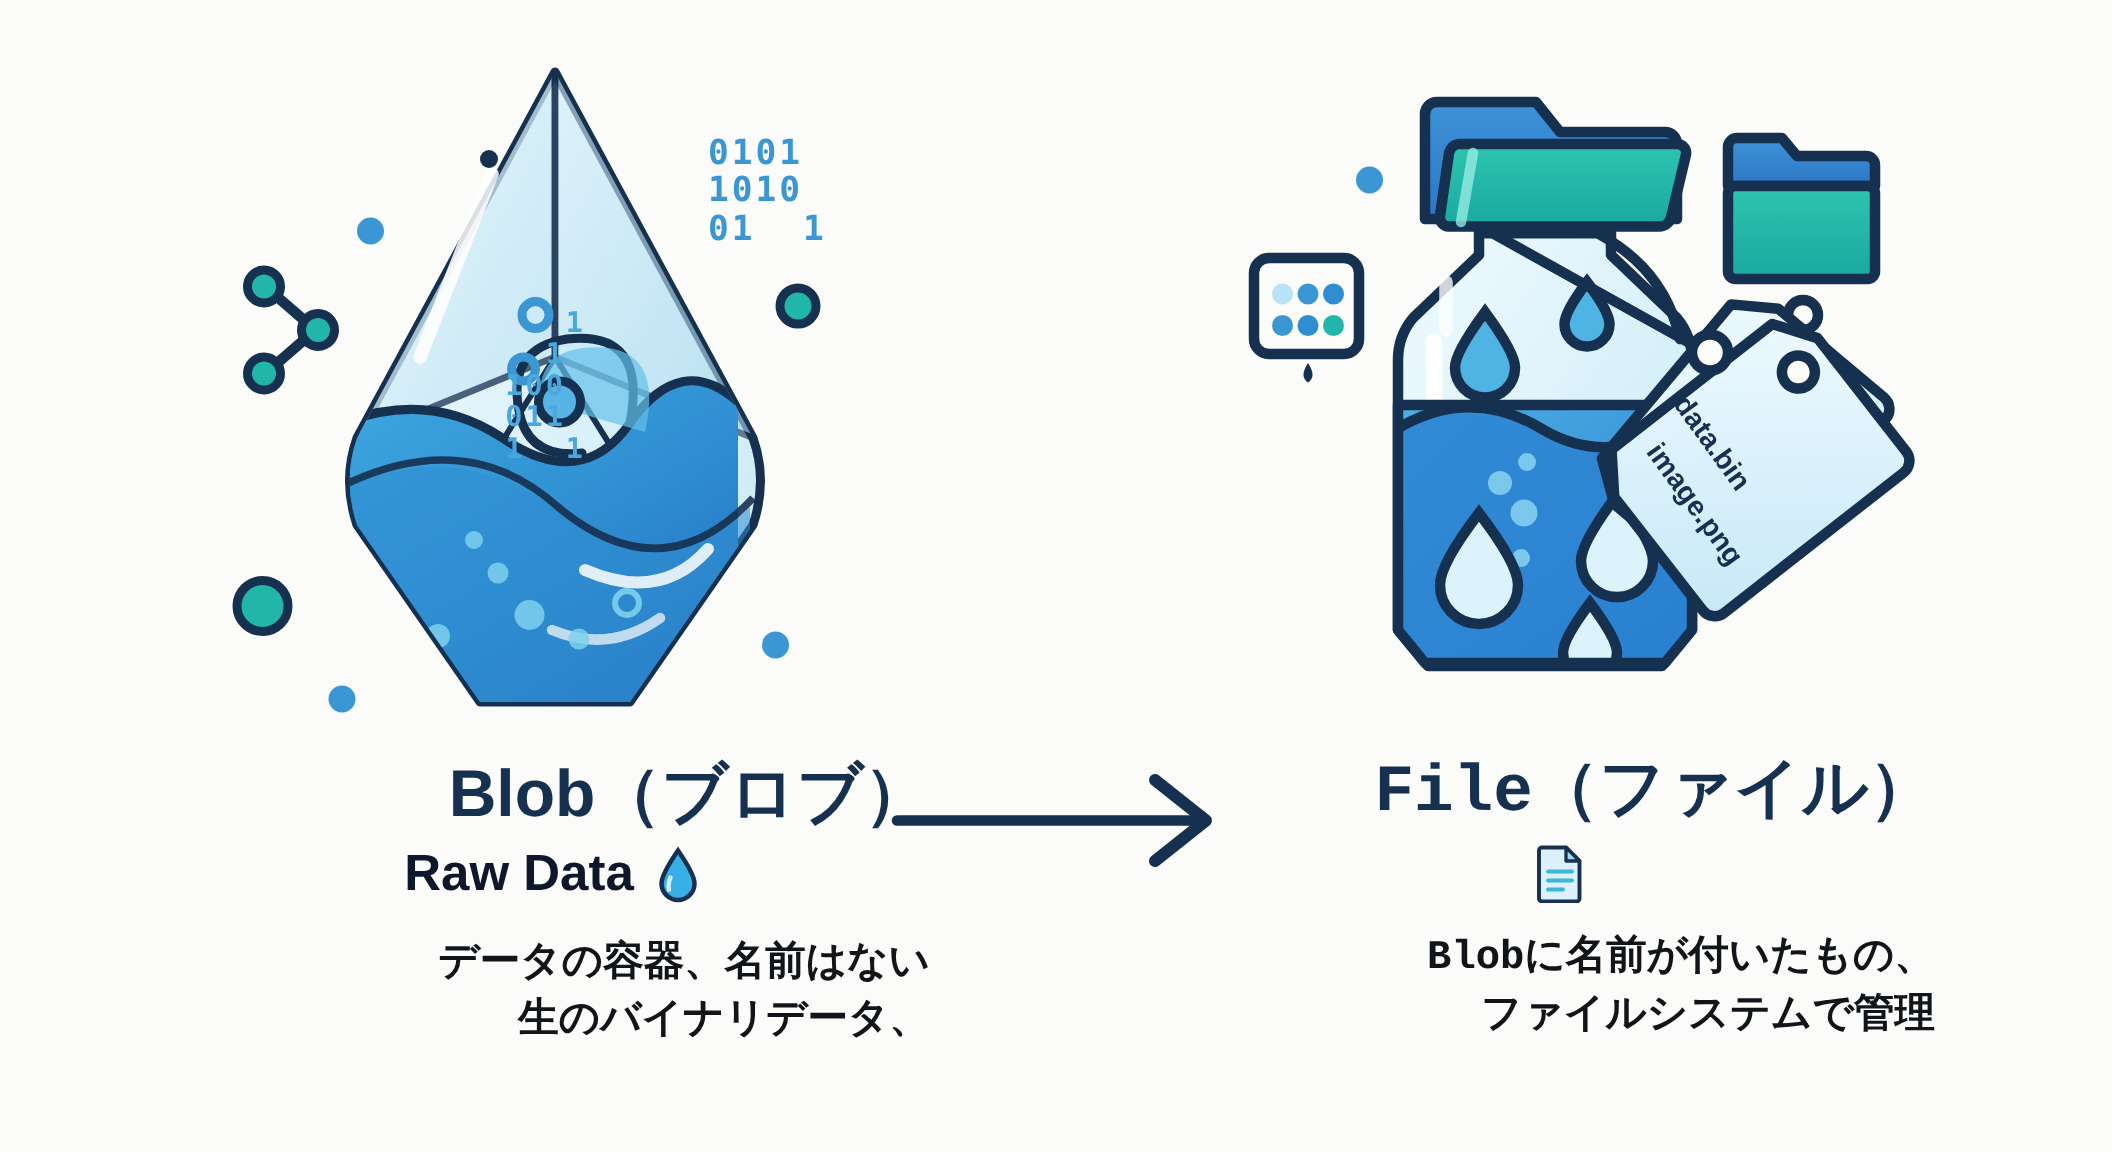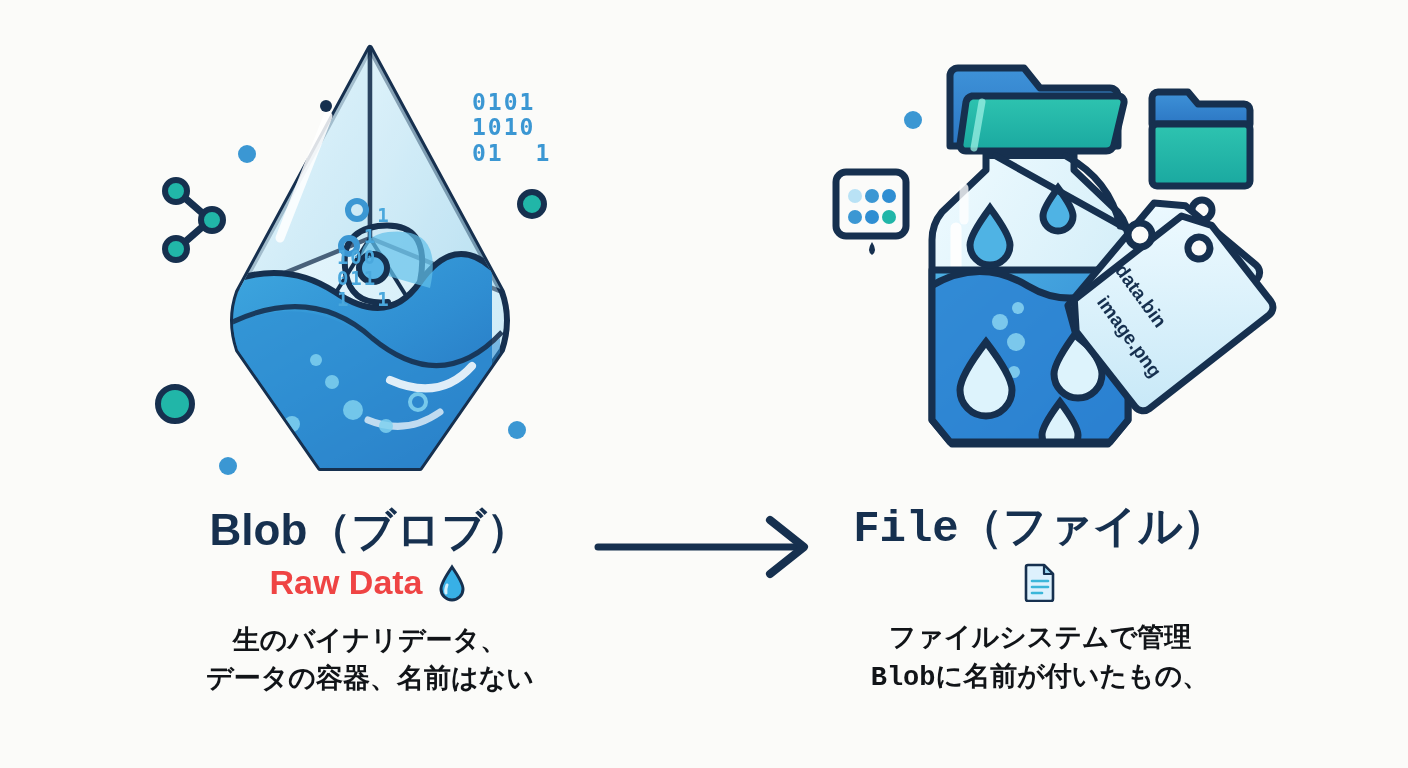--- a/index.html
+++ b/index.html
@@ -14,30 +14,30 @@
 
   
   .illus{position:absolute;}
   #blob-illustration{left:120px;top:20px;width:500px;height:480px;}
   #file-illustration{left:810px;top:20px;width:480px;height:480px;}
 
   
   #transform-arrow{position:absolute;left:592px;top:512px;width:230px;height:70px;}
 
   
-  .side{position:absolute;text-align:center;}
+  .side{position:absolute;text-align:right;}
   #blob-text{left:120px;top:505px;width:500px;}
   #file-text{left:790px;top:505px;width:500px;font-family:Liberation Mono, monospace;}
 
   .title{
     font-size:44px;font-weight:bold;color:#16304f;
     letter-spacing:0px;line-height:1.12;white-space:nowrap;
   }
   .subtitle{
-    font-size:34px;font-weight:bold;color:#ef4444;
+    font-size:34px;font-weight:bold;color:#0f172a;
     line-height:1.2;margin-top:8px;
     display:flex;align-items:center;justify-content:center;gap:10px;
     white-space:nowrap;
   }
   .subtitle .glyph{display:inline-flex;width:38px;height:40px;align-items:center;justify-content:center;}
   .desc{
     font-size:27px;font-weight:bold;color:#111418;
     line-height:1.42;margin-top:18px;white-space:nowrap;
   }
   .desc .l2{display:block;}
@@ -267,37 +267,37 @@
     <div class="subtitle">
       <span>Raw Data</span>
       <span class="glyph">
         <svg width="30" height="38" viewBox="0 0 30 38">
           <path d="M15 3 q-11 16 -11 22 a11 11 0 0 0 22 0 q0 -6 -11 -22 z" fill="#38b0e6" stroke="#16304f" stroke-width="3"></path>
           <path d="M10 21 q-2 5 -1 8" stroke="#cfeefc" stroke-width="3" fill="none" stroke-linecap="round"></path>
         </svg>
       </span>
     </div>
     <div class="desc">
+      <span class="l2">データの容器、名前はない</span>
       <span class="l2">生のバイナリデータ、</span>
-      <span class="l2">データの容器、名前はない</span>
     </div>
   </div>
 
   <div class="side" id="file-text">
     <div class="title">File（ファイル）</div>
     <div class="subtitle">
       <span class="glyph">
         <svg width="32" height="40" viewBox="0 0 32 40">
           <path d="M4 3 h16 l9 9 v25 a2 2 0 0 1 -2 2 h-23 a2 2 0 0 1 -2 -2 v-32 a2 2 0 0 1 2 -2 z" fill="#ddf1fd" stroke="#16304f" stroke-width="2.6" stroke-linejoin="round"></path>
           <path d="M20 3 l9 9 h-9 z" fill="#9bd8f2" stroke="#16304f" stroke-width="2.2" stroke-linejoin="round"></path>
           <line x1="8" y1="19" x2="24" y2="19" stroke="#3bb6d9" stroke-width="2.6" stroke-linecap="round"></line>
           <line x1="8" y1="25" x2="24" y2="25" stroke="#3bb6d9" stroke-width="2.6" stroke-linecap="round"></line>
           <line x1="8" y1="31" x2="18" y2="31" stroke="#3bb6d9" stroke-width="2.6" stroke-linecap="round"></line>
         </svg>
       </span>
     </div>
     <div class="desc">
+      <span class="l2">Blobに名前が付いたもの、</span>
       <span class="l2">ファイルシステムで管理</span>
-      <span class="l2">Blobに名前が付いたもの、</span>
     </div>
   </div>
 
 </div>
 
 </body></html>

